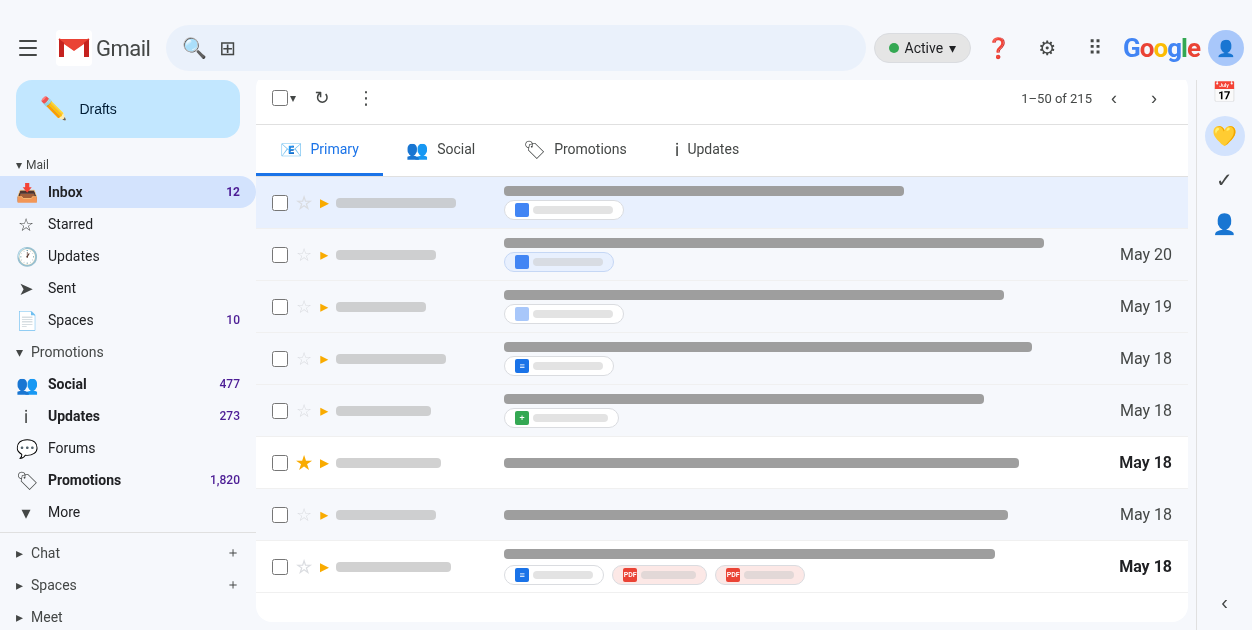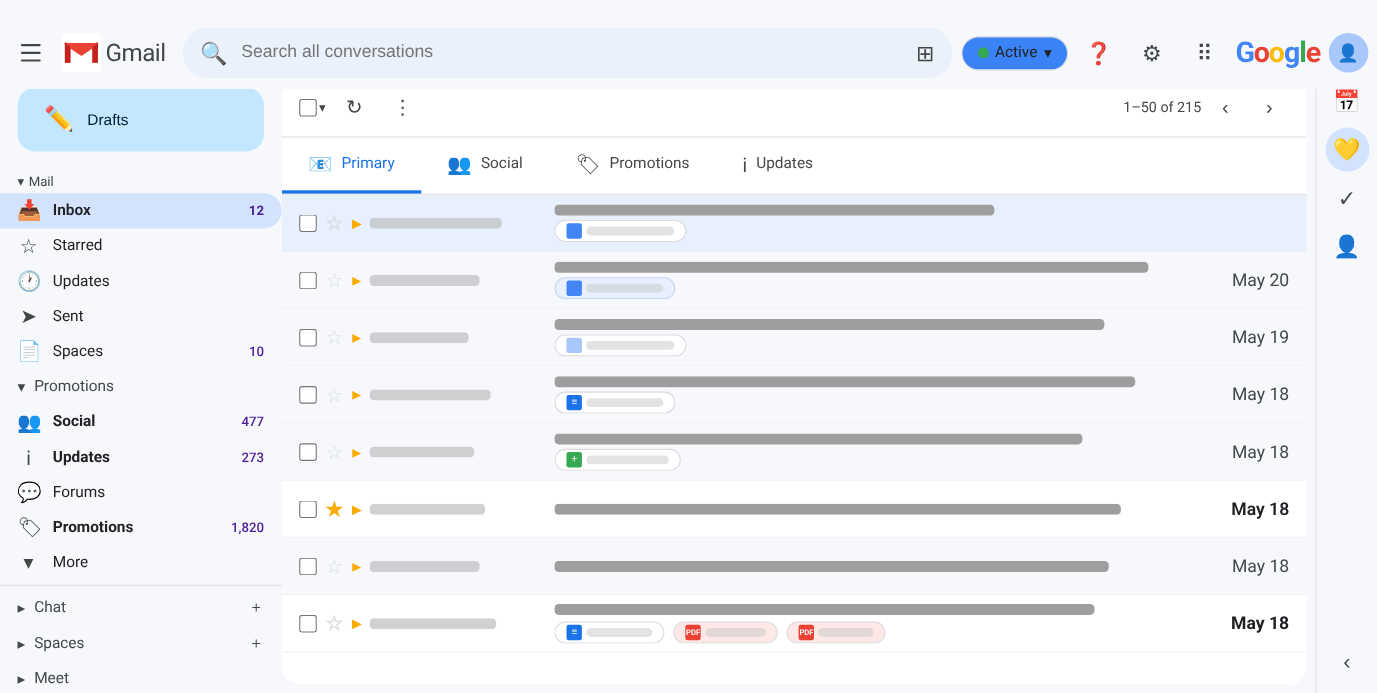--- a/index.html
+++ b/index.html
@@ -11,21 +11,21 @@
     .hamburger-icon { display: flex; flex-direction: column; gap: 5px; }
     .hamburger-icon span { display: block; width: 18px; height: 2px; background: #444746; border-radius: 1px; }
     .gmail-logo { display: flex; align-items: center; gap: 4px; margin-right: 8px; }
     .gmail-m { width: 36px; height: 36px; }
     .gmail-text { font-size: 22px; color: #444746; font-weight: 400; letter-spacing: -0.5px; }
     .search-bar { flex: 1; max-width: 720px; display: flex; align-items: center; background: #eaf1fb; border-radius: 24px; height: 46px; padding: 0 16px; gap: 12px; }
     .search-bar input { flex: 1; border: none; background: transparent; font-size: 16px; outline: none; color: #202124; }
     .search-icon { color: #444746; font-size: 20px; }
     .search-options { color: #444746; cursor: pointer; font-size: 20px; }
     .top-right { margin-left: auto; display: flex; align-items: center; gap: 8px; }
-    .active-badge { display: flex; align-items: center; gap: 6px; border: 1px solid #dadce0; border-radius: 20px; padding: 6px 14px; cursor: pointer; background: #3b82f6; }
+    .active-badge { display: flex; align-items: center; gap: 6px; border: 1px solid #dadce0; border-radius: 20px; padding: 6px 14px; cursor: pointer; background: #e5e5e5; }
     .active-dot { width: 10px; height: 10px; border-radius: 50%; background: #34a853; }
     .active-text { font-size: 14px; color: #202124; }
     .icon-btn { width: 40px; height: 40px; border-radius: 50%; display: flex; align-items: center; justify-content: center; cursor: pointer; border: none; background: transparent; color: #444746; font-size: 20px; }
     .avatar { width: 36px; height: 36px; border-radius: 50%; background: #a8c7fa; display: flex; align-items: center; justify-content: center; font-size: 16px; color: #fff; cursor: pointer; overflow: hidden; }
 
     
     .layout { display: flex; width: 100%; height: 100%; padding-top: 64px; }
 
     
     .sidebar { width: 256px; flex-shrink: 0; background: #f6f8fc; padding: 8px 0; overflow-y: auto; height: 100%; }
@@ -126,21 +126,20 @@
       <path d="M3 9v18h5V14l10 7 10-7v13h5V9L18 19z" fill="#EA4335"></path>
       <path d="M3 9h5v18H3z" fill="#C5221F"></path>
       <path d="M28 9h5v18h-5z" fill="#C5221F"></path>
       <path d="M3 9l15 11L33 9H3z" fill="#EA4335"></path>
     </svg>
     <span class="gmail-text">Gmail</span>
   </div>
 
   <div class="search-bar">
     <span class="search-icon">🔍</span>
-    <input type="text" placeholder="Search all conversations" style="">
     <span class="search-options">⊞</span>
   </div>
 
   <div class="top-right">
     <div class="active-badge">
       <div class="active-dot"></div>
       <span class="active-text">Active</span>
       <span>▾</span>
     </div>
     <button class="icon-btn">❓</button>

